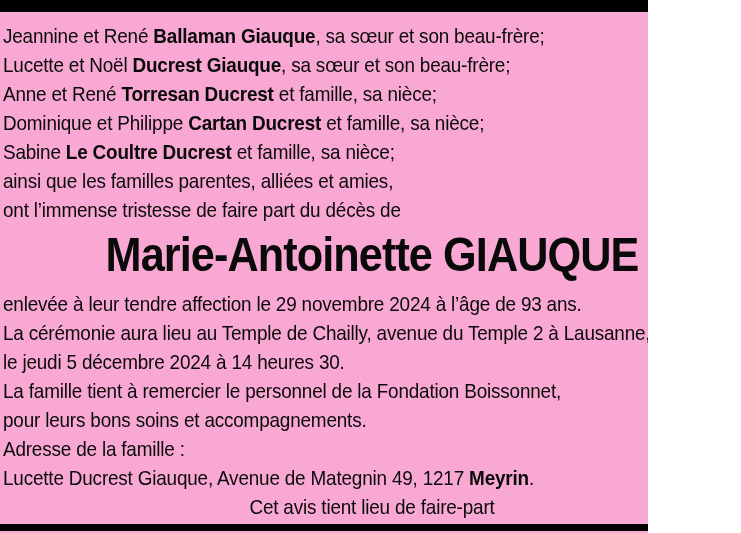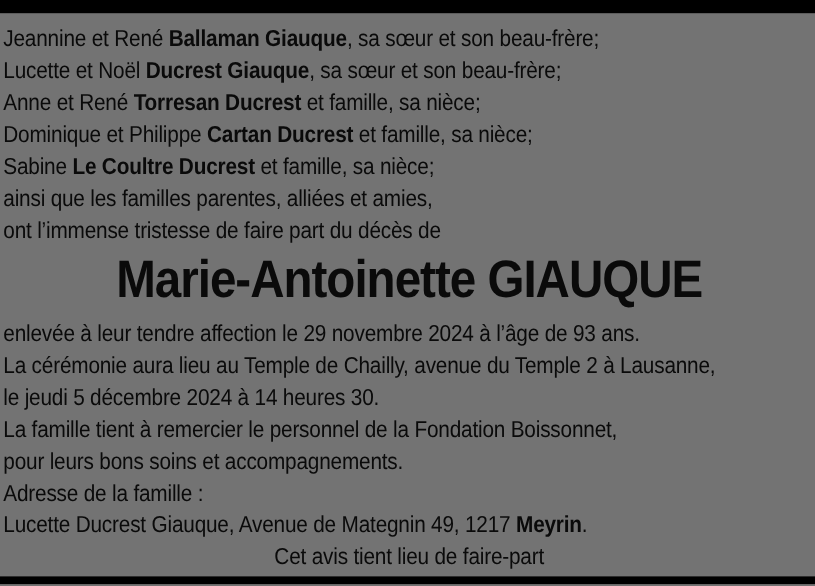--- a/index.html
+++ b/index.html
@@ -2,23 +2,23 @@
 <html lang="fr"><head>
 <meta charset="utf-8">
 <style>
   html, body {
     margin: 0;
     padding: 0;
     background: #ffffff;
   }
   .page {
     position: relative;
-    width: 741px;
+    width: 648px;
     height: 533px;
-    background: #737373;
+    background: #f9a8d4;
     overflow: hidden;
     font-family: "Liberation Sans", sans-serif;
     color: #0a0a0a;
     text-decoration: underline;
   }
   .bar {
     position: absolute;
     left: 0;
     right: 0;
     background: #000000;

